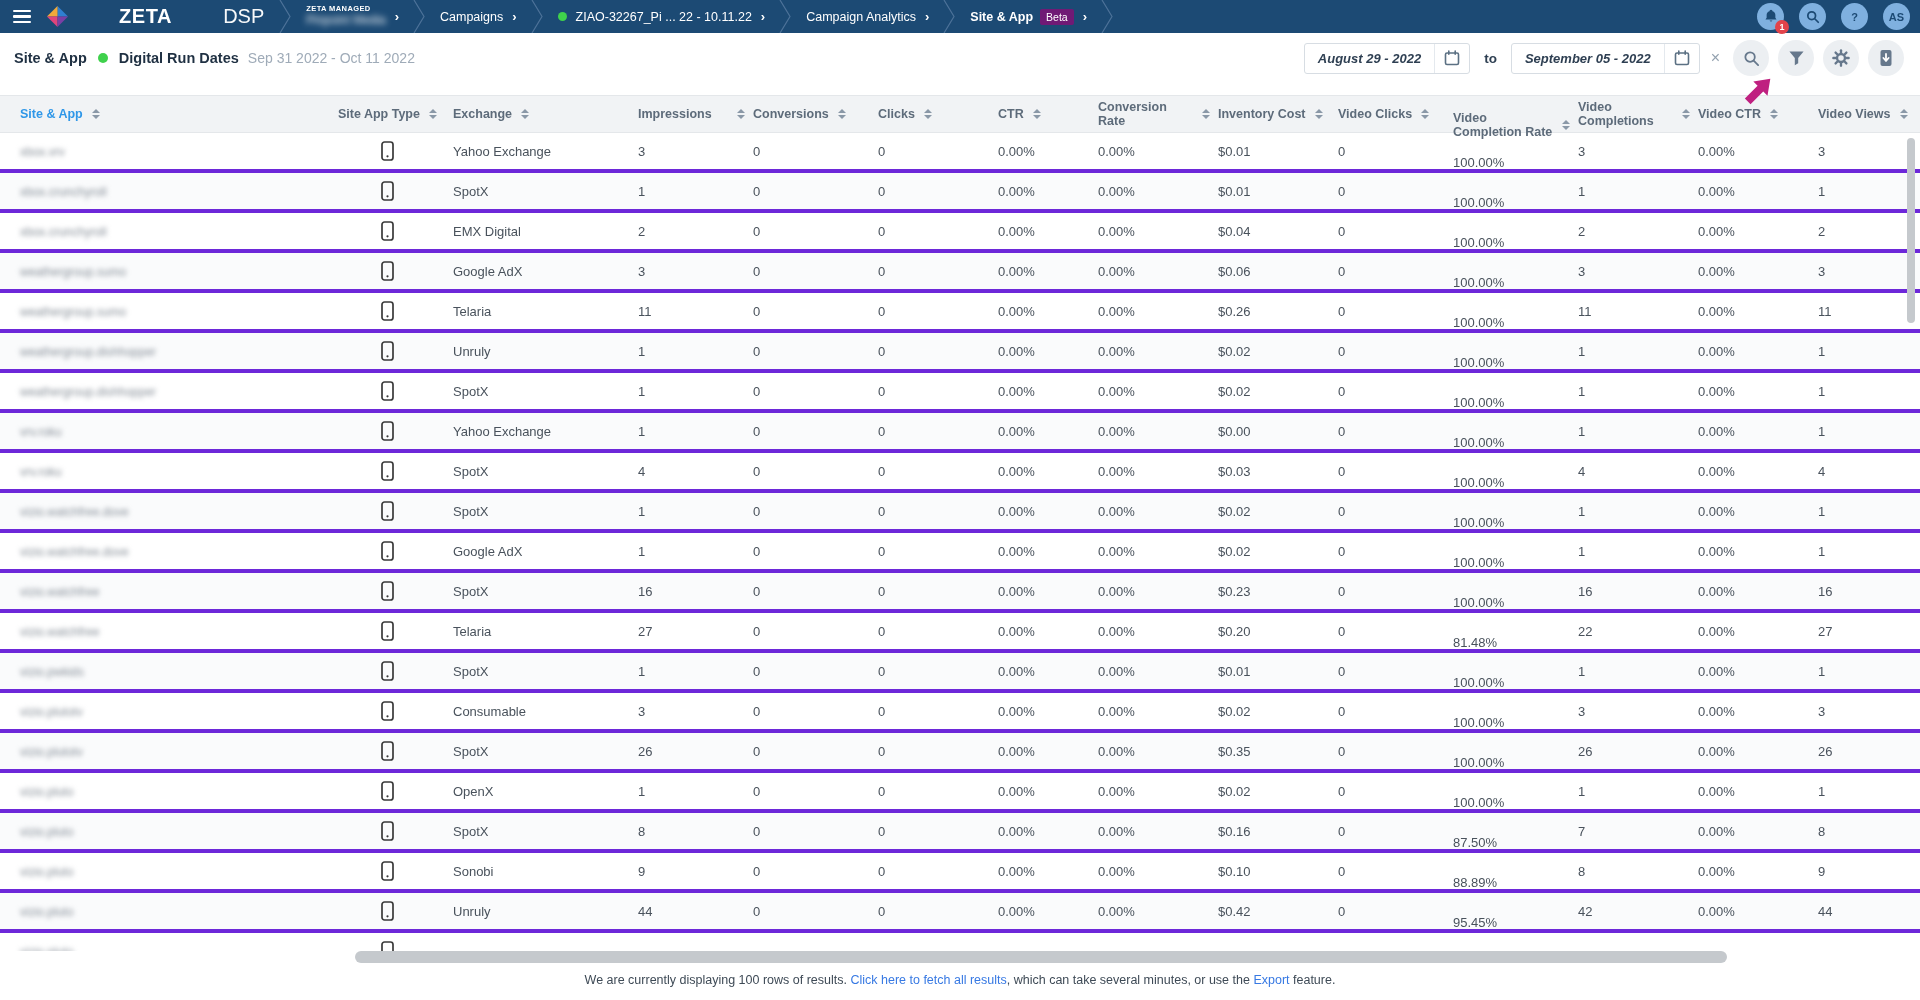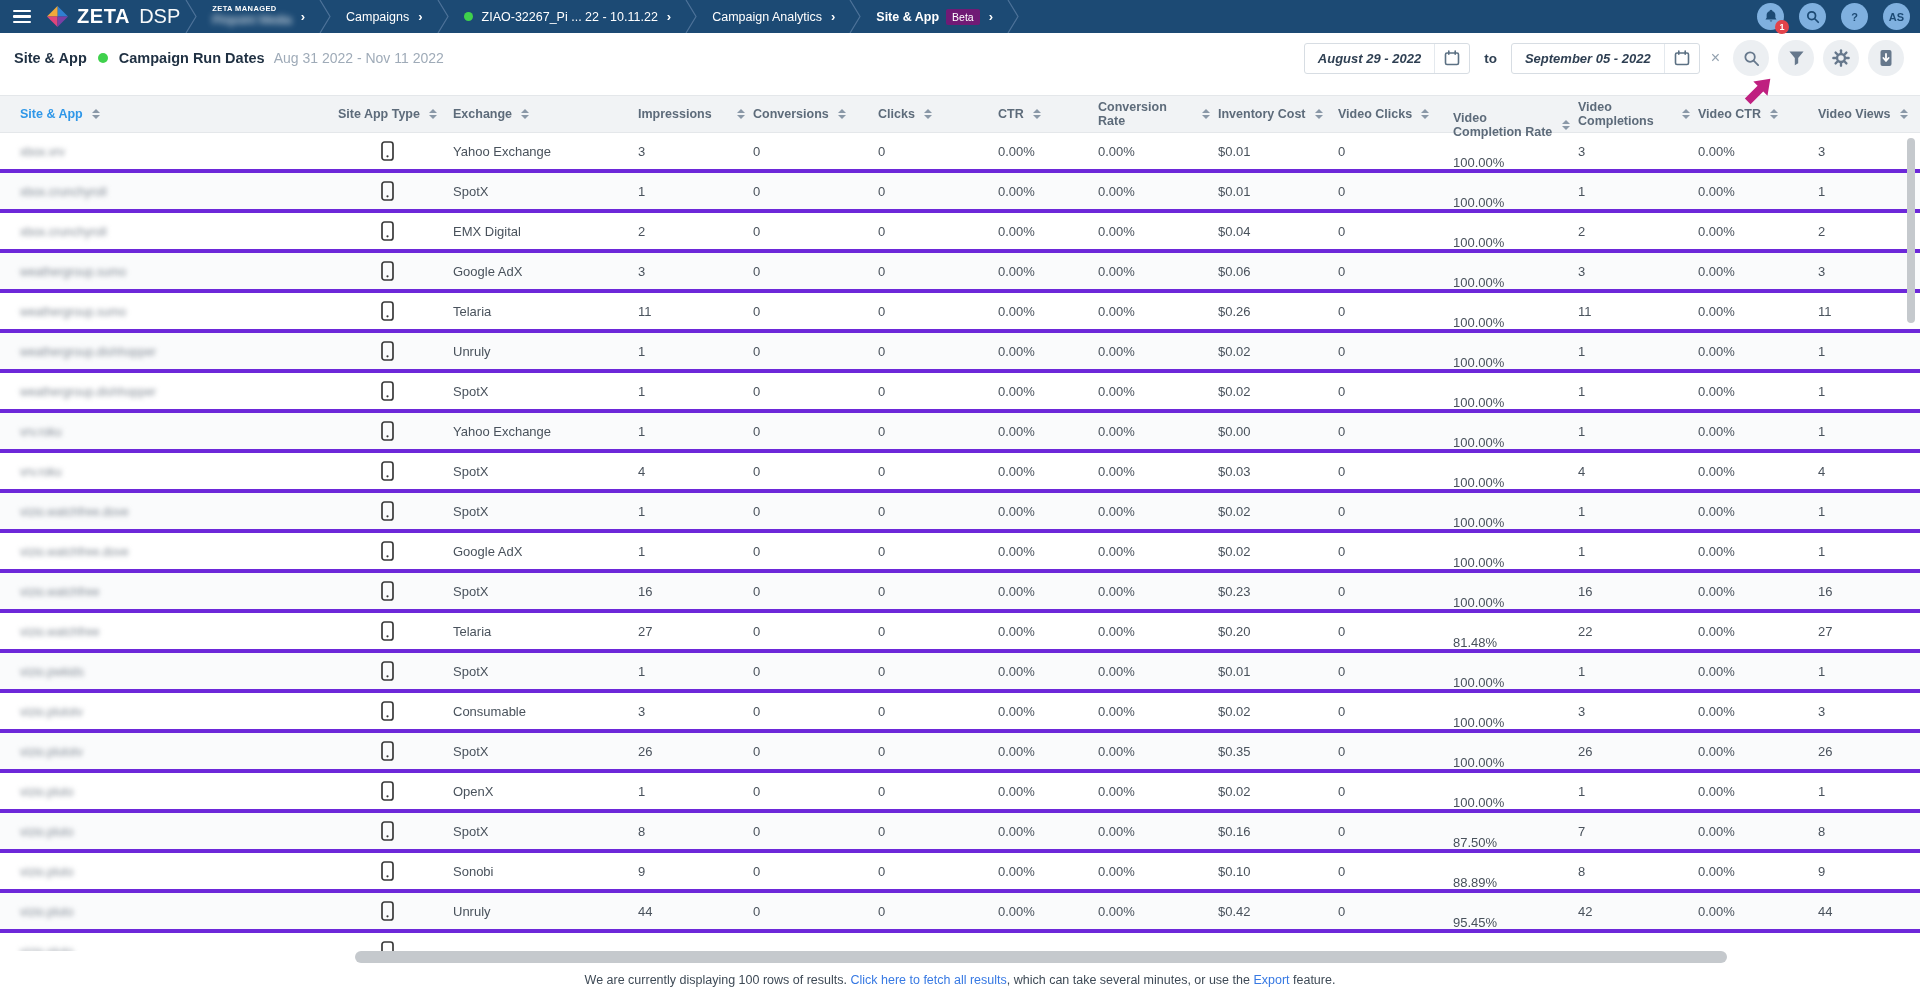--- a/index.html
+++ b/index.html
@@ -3,21 +3,21 @@
 <meta charset="utf-8">
 <style>
   * { margin:0; padding:0; box-sizing:border-box; }
   html,body { width:1920px; height:1000px; overflow:hidden; background:#fff;
     font-family:"Liberation Sans", sans-serif; }
 
   
   .navbar { height:33px; background:var(--navbar); display:flex; align-items:center; color:#fff; position:relative; }
   .hamburger { width:44px; height:33px; display:flex; flex-direction:column; justify-content:center; align-items:center; gap:3px; cursor:pointer; }
   .hamburger span { width:18px; height:2.4px; background:#fff; border-radius:1px; }
-  .logo { display:flex; align-items:flex-end; margin:0 4px 0 2px; cursor:pointer; }
+  .logo { display:flex; align-items:flex-end; margin:0 14px 0 2px; cursor:pointer;gap:42px; }
   .logo svg { margin-right:8px; }
   .brand-zeta { font-size:20px; font-weight:800; letter-spacing:.6px; }
   .brand-dsp  { font-size:20px; font-weight:400; margin-left:9px; opacity:.97; }
   .sep { height:33px; display:flex; align-items:center; }
   .crumb { display:flex; align-items:center; padding:0 13px; font-size:12.5px; white-space:nowrap; cursor:pointer; }
   .crumb .chev { font-weight:700; font-size:13px; margin-left:9px; }
   .stack { display:flex; flex-direction:column; line-height:1.15; }
   .overline { font-size:7.5px; font-weight:700; letter-spacing:.4px; }
   .blurname { font-size:12px; filter:blur(3px); opacity:.92; }
   .dot { width:9px; height:9px; border-radius:50%; background:var(--green); margin-right:9px; flex:none; }
@@ -177,22 +177,22 @@
     </div>
     <div class="nav-circle">
       <span>AS</span>
     </div>
   </div>
 </div>
 
 <div class="toolbar">
   <span class="tb-title">Site &amp; App</span>
   <span class="tb-dot"></span>
-  <span class="tb-lbl">Campaign Run Dates</span>
-  <span class="tb-val">Aug 31 2022 - Nov 11 2022</span>
+  <span class="tb-lbl">Digital Run Dates</span>
+  <span class="tb-val">Sep 31 2022 - Oct 11 2022</span>
 
   <div class="tb-right">
     <div class="datebox">
       <span class="val">August 29 - 2022</span>
       <span class="cal">
         <svg width="16" height="16" viewBox="0 0 16 16">
             <rect x="1.5" y="3" width="13" height="11.5" rx="1.5" fill="none" stroke="#5b7083" stroke-width="1.6"></rect>
             <line x1="4.8" y1="1" x2="4.8" y2="4.2" stroke="#5b7083" stroke-width="1.6" stroke-linecap="round"></line>
             <line x1="11.2" y1="1" x2="11.2" y2="4.2" stroke="#5b7083" stroke-width="1.6" stroke-linecap="round"></line>
           </svg>

